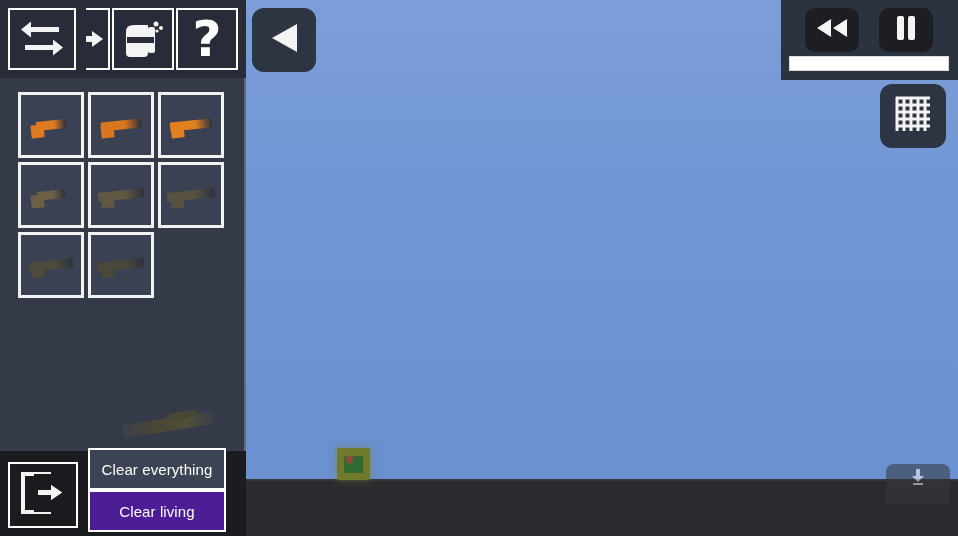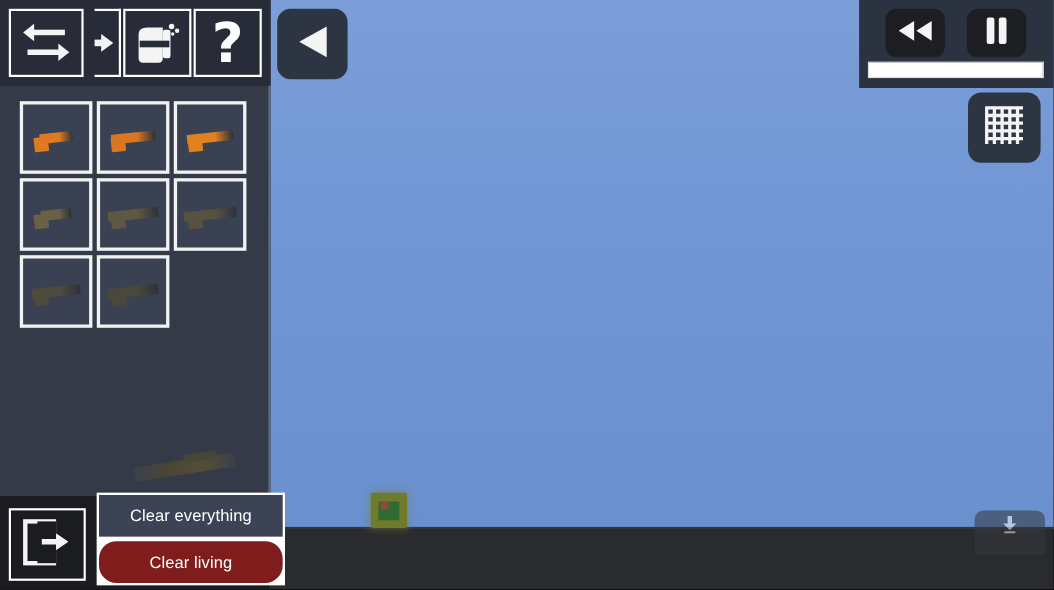--- a/index.html
+++ b/index.html
@@ -156,37 +156,37 @@
     width: 70px; height: 66px;
     background: #1b1c1f;
     border: 2px solid #ffffff;
     display: flex; align-items: center; justify-content: center;
     cursor: pointer;
   }
 
   
   #clear-panel {
     position: absolute; left: 88px; top: 448px;
-    width: 171px;
+    width: 138px;
     border: 2px solid #ffffff;
     background: #ffffff;
   }
   .clear-btn {
     width: 100%;
     height: 38px;
     display: flex;
     align-items: center;
     justify-content: center;
     color: #ffffff;
     font-size: 15px;
     cursor: pointer;
     letter-spacing: .1px;
   }
   .clear-btn.hovered { background: #3c4354; }
-  .clear-btn.normal  { background: #7f1d1d; border-radius: 16px; }
+  .clear-btn.normal  { background: #4c1d95; }
   .clear-sep { height: 4px; background: #ffffff; }
 
   
   #back-btn {
     position: absolute; left: 252px; top: 8px;
     width: 64px; height: 64px;
     background: #2e3542;
     border-radius: 12px;
     display: flex; align-items: center; justify-content: center;
     cursor: pointer;

